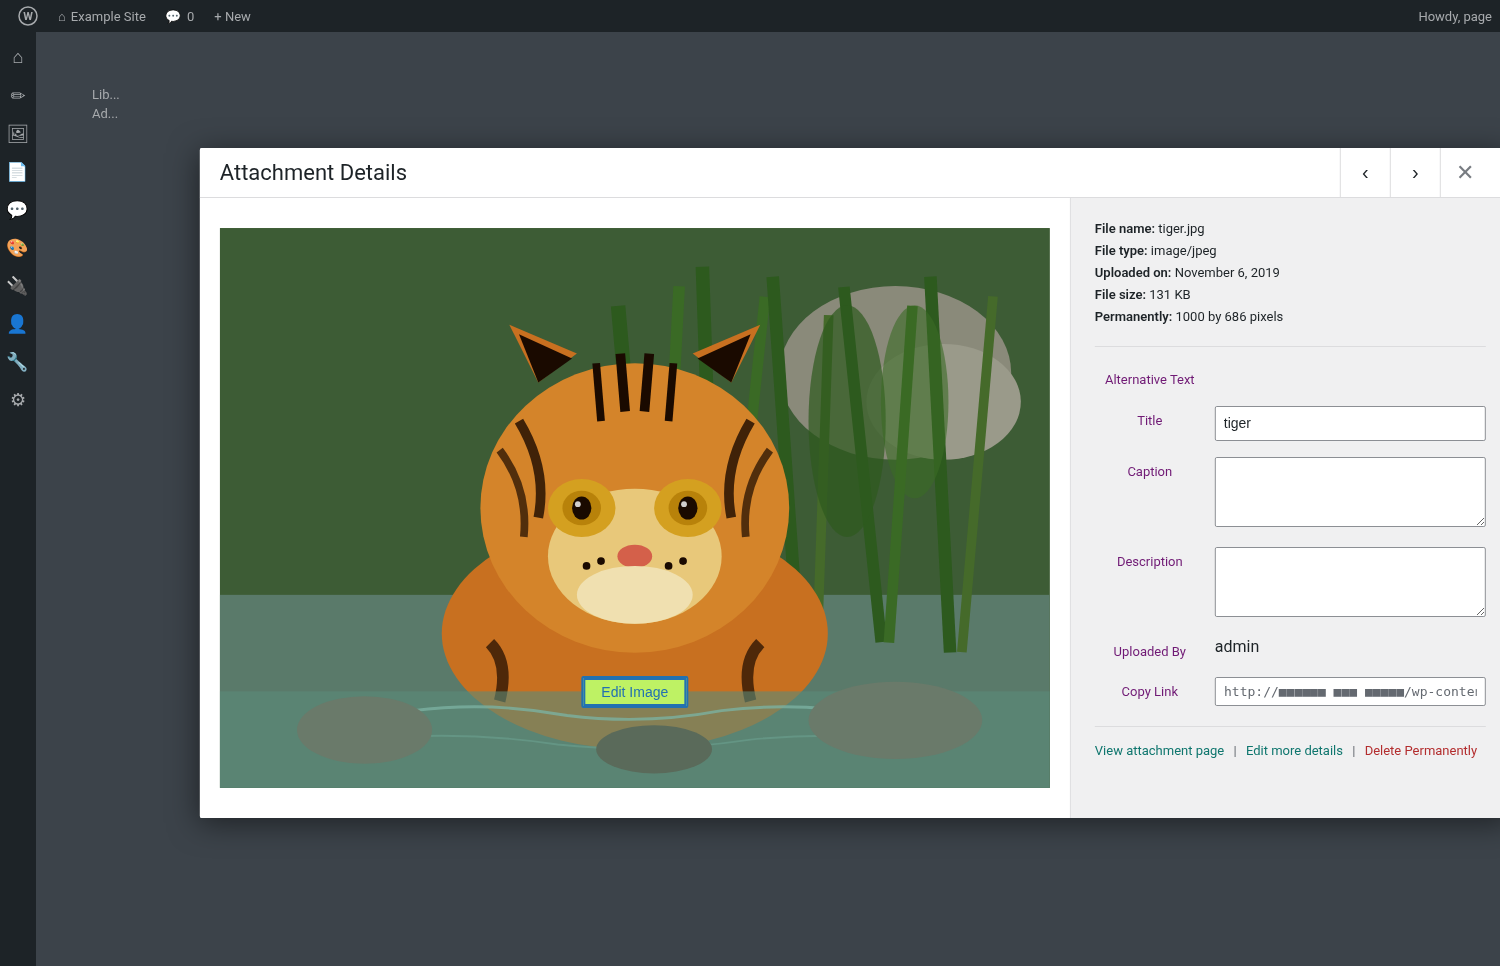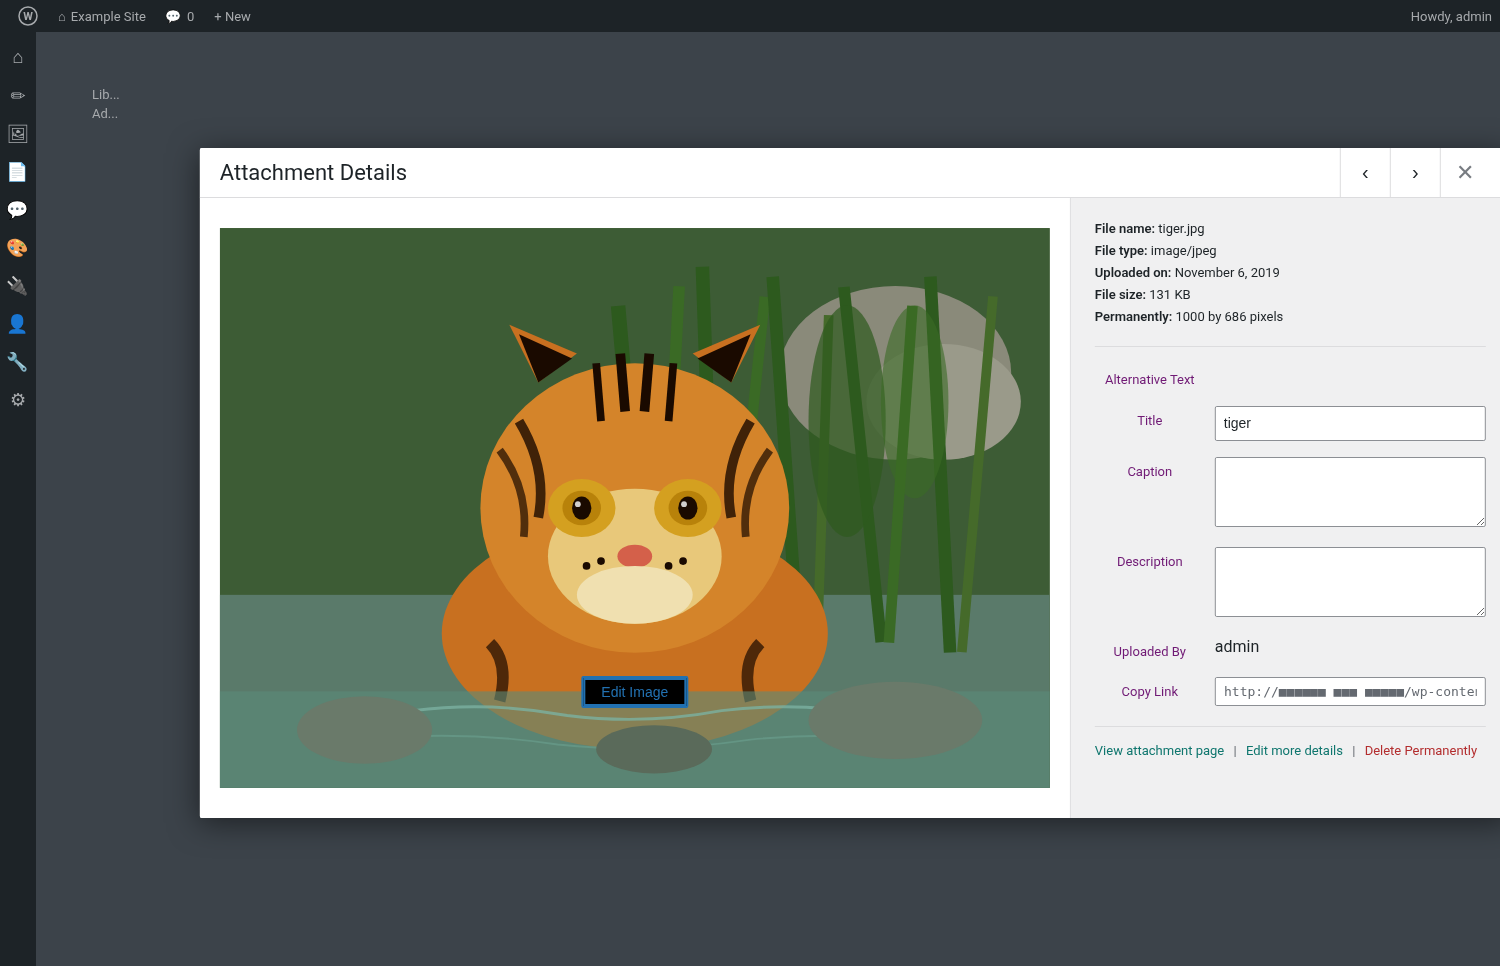--- a/index.html
+++ b/index.html
@@ -182,21 +182,21 @@
       height: 580px;
     }
 
     .edit-image-btn-wrapper {
       position: absolute;
       bottom: 90px;
       left: 50%;
       transform: translateX(-50%);
     }
     .edit-image-btn {
-      background: #000000;
+      background: #bef264;
       border: 2px solid #2271b1;
       color: #2271b1;
       padding: 6px 18px;
       font-size: 14px;
       cursor: pointer;
       border-radius: 2px;
       outline: 2px solid #2271b1;
       outline-offset: -4px;
       text-align: right;
     }
@@ -336,21 +336,21 @@
     </div>
     <div class="admin-bar-item">
       <span>💬</span>
       <span>0</span>
     </div>
     <div class="admin-bar-item">
       <span>+ New</span>
     </div>
   </div>
   <div class="admin-bar-right">
-    <span>Howdy, admin</span>
+    <span>Howdy, page</span>
   </div>
 </div>
 
 <div class="sidebar">
   <div class="sidebar-icon">⌂</div>
   <div class="sidebar-icon">✏</div>
   <div class="sidebar-icon">🖼</div>
   <div class="sidebar-icon">📄</div>
   <div class="sidebar-icon">💬</div>
   <div class="sidebar-icon">🎨</div>

